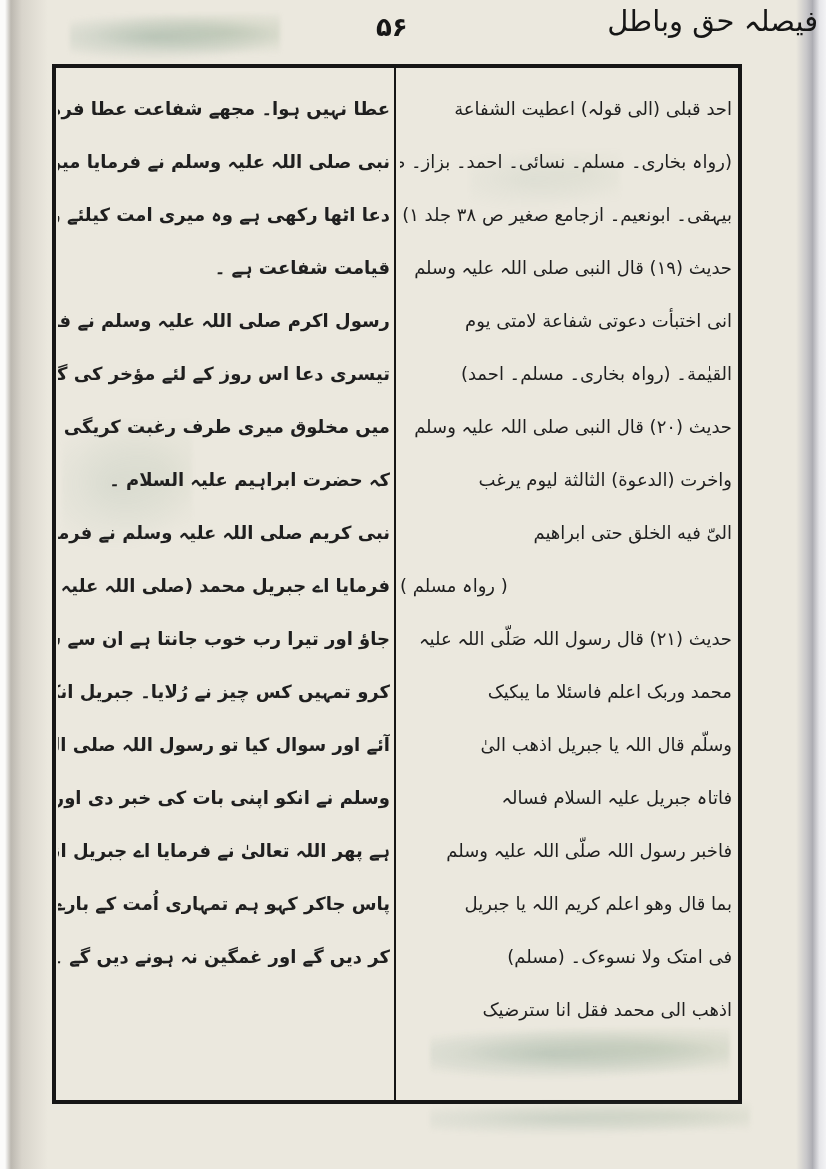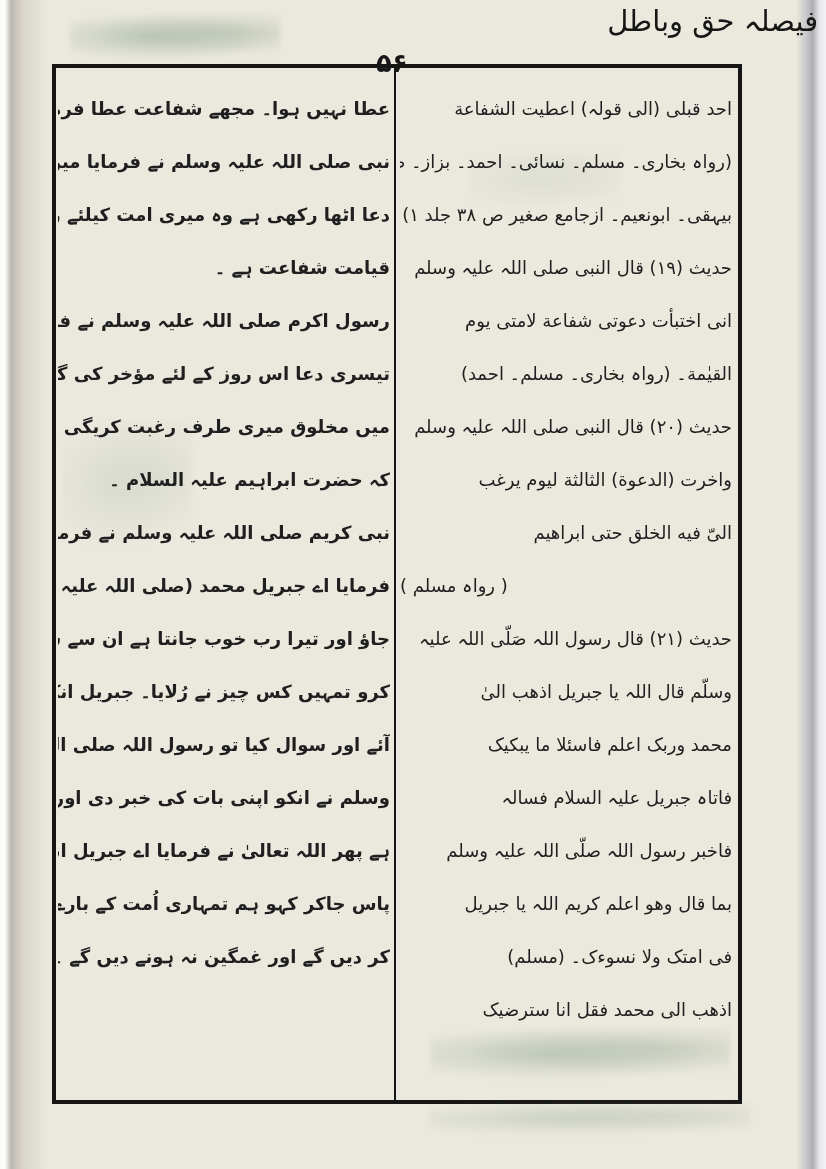--- a/index.html
+++ b/index.html
@@ -21,21 +21,21 @@
     background:linear-gradient(90deg,rgba(235,232,222,0) 0%,#c8c7c9 35%,#adadb3 55%,#e6e6e9 78%,#f3f3f5 100%);
   }
   
   .book-title{
     position:absolute;top:4px;right:8px;
     font-size:29px;font-weight:normal;letter-spacing:-1px;
     color:#161616;white-space:nowrap;
   }
   .page-number{
     position:absolute;top:12px;left:376px;
-    font-size:26px;font-weight:bold;color:#161616;margin-top:36px;
+    font-size:26px;font-weight:bold;color:#161616;
   }
   
   .frame{
     position:absolute;left:52px;top:64px;width:690px;height:1040px;
     border:4px solid #161616;box-sizing:border-box;
   }
   .divider{
     position:absolute;top:0;bottom:0;left:338px;width:2px;
     background:#161616;
   }
@@ -85,22 +85,22 @@
         <div class="line">(رواہ بخاری۔ مسلم۔ نسائی۔ احمد۔ بزاز۔ طبرانی</div>
         <div class="line">بیہقی۔ ابونعیم۔ ازجامع صغیر ص ۳۸ جلد ۱)</div>
         <div class="line">حدیث (۱۹) قال النبی صلی اللہ علیہ وسلم</div>
         <div class="line">انی اختبأت دعوتی شفاعة لامتی یوم</div>
         <div class="line">القیٰمة۔ (رواہ بخاری۔ مسلم۔ احمد)</div>
         <div class="line">حدیث (۲۰) قال النبی صلی اللہ علیہ وسلم</div>
         <div class="line">واخرت (الدعوة) الثالثة لیوم یرغب</div>
         <div class="line">الیّ فیه الخلق حتی ابراهیم</div>
         <div class="line" style="text-align: left;">( رواہ مسلم )</div>
         <div class="line">حدیث (۲۱) قال رسول اللہ صَلّی اللہ علیہ</div>
+        <div class="line">محمد وربک اعلم فاسئلا ما یبکیک</div>
         <div class="line">وسلّم قال اللہ یا جبریل اذهب الیٰ</div>
-        <div class="line">محمد وربک اعلم فاسئلا ما یبکیک</div>
         <div class="line">فاتاہ جبریل علیہ السلام فسالہ</div>
         <div class="line">فاخبر رسول اللہ صلّی اللہ علیہ وسلم</div>
         <div class="line">بما قال وهو اعلم کریم اللہ یا جبریل</div>
         <div class="line">فی امتک ولا نسوءک۔ (مسلم)</div>
         <div class="line">اذهب الی محمد فقل انا سترضیک</div>
       </div>
     <div class="col col-urdu">
         <div class="line">عطا نہیں ہوا۔ مجھے شفاعت عطا فرمادی</div>
         <div class="line">نبی صلی اللہ علیہ وسلم نے فرمایا میں نے اپنی</div>
         <div class="line">دعا اٹھا رکھی ہے وہ میری امت کیلئے روز</div>

